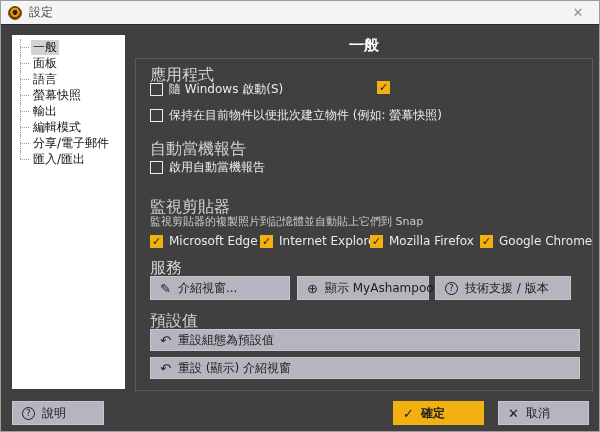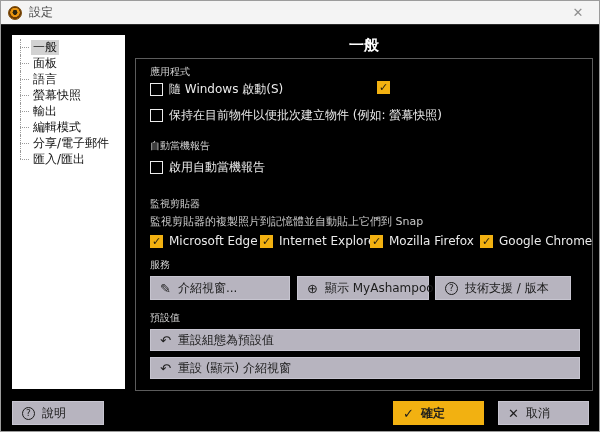--- a/index.html
+++ b/index.html
@@ -1,17 +1,17 @@
 <!DOCTYPE html>
 <html><head>
 <meta charset="utf-8">
 <style>
   * { margin:0; padding:0; box-sizing:border-box; }
   body { background:#8a8a8a; font-family:"DejaVu Sans","Liberation Sans",sans-serif; }
-  .window { position:relative; width:600px; height:432px; background:#000000;
+  .window { position:relative; width:600px; height:432px; background:#404040;
             border:1px solid #9c9c9c; overflow:hidden; }
 
   
   .titlebar { position:absolute; top:0; left:0; right:0; height:24px; background:#f4f4f4;
               display:flex; align-items:center; padding-left:7px; border-bottom:1px solid #2a2a2a; }
   .app-icon { width:14px; height:14px; border-radius:50%; margin-right:7px;
               background:radial-gradient(circle at 50% 45%, #2b2410 0 26%, #e8940f 30% 50%, #6b3a05 55% 72%, #e8940f 75% 100%);
               border:1px solid #7a4a08; }
   .title-text { font-size:12px; color:#4a4a4a; }
   .close-btn { position:absolute; right:6px; top:0; width:30px; height:23px; color:#8f8f8f;
@@ -27,21 +27,21 @@
   .tree-conn::after { content:""; position:absolute; left:2px; top:8px; width:9px; border-top:1px dotted #9a9a9a; }
   .tree-label { font-size:12px; color:#141414; white-space:nowrap; padding:0 2px; line-height:15px; }
   .tree-label.sel { background:#d2d2d2; }
 
   
   .main-title { position:absolute; left:134px; top:35px; width:458px; text-align:center;
                 color:#ffffff; font-weight:bold; font-size:15px; }
   .groupbox { position:absolute; left:134px; top:57px; width:458px; height:333px;
               border:1px solid #5c5c5c; }
 
-  .sec-label { position:absolute; font-size:10px; color:#d2d2d2; white-space:nowrap; }
+  .sec-label { position:absolute; font-size:16px; color:#d2d2d2; white-space:nowrap; }
   .desc-text { position:absolute; font-size:11px; color:#cbcbcb; white-space:nowrap; }
 
   
   .cb { position:absolute; display:flex; align-items:center; gap:6px; font-size:12px;
         color:#eaeaea; white-space:nowrap; cursor:default; }
   .cb .box { width:13px; height:13px; flex:none; border:1px solid #ededed; background:transparent;
              display:flex; align-items:center; justify-content:center; }
   .cb .box::after { content:"✓"; font-size:11px; font-weight:bold; color:transparent; line-height:1; }
   .cb.checked .box { background:#f2b111; border-color:#f2b111; }
   .cb.checked .box::after { color:#262014; }

